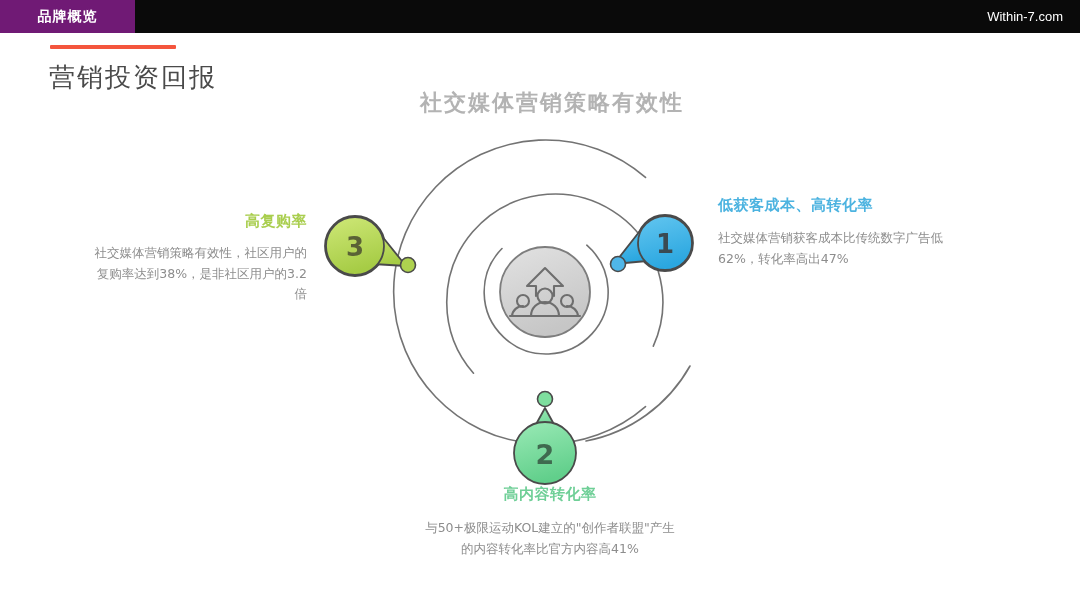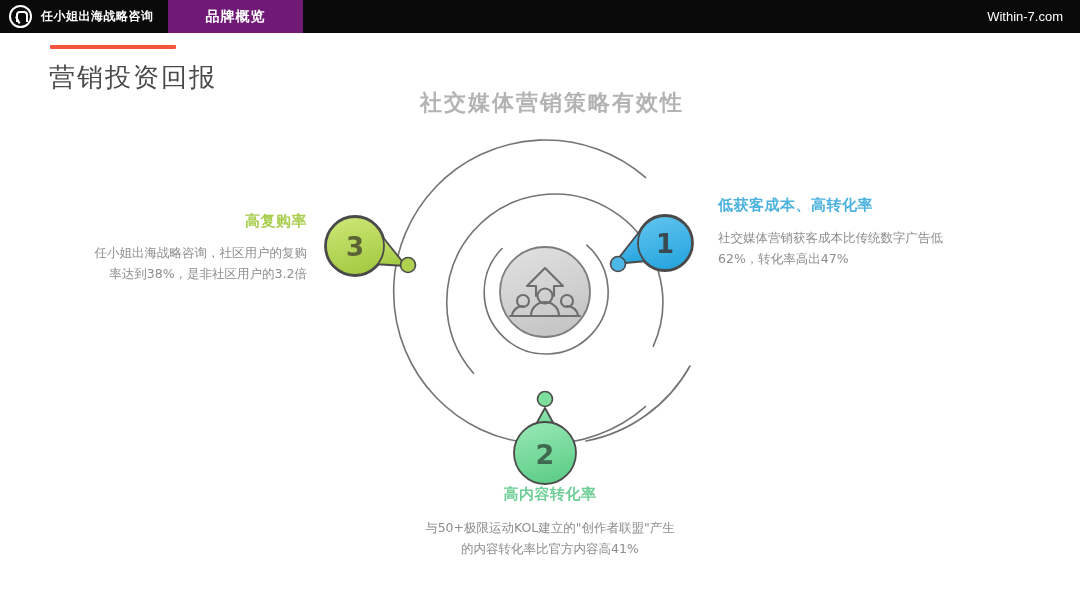--- a/index.html
+++ b/index.html
@@ -95,24 +95,20 @@
   .callout-left .callout-body { margin-top:12px; }
 
   .callout-bottom { left:420px; top:485px; width:260px; text-align:center; }
   .callout-bottom .callout-heading { color:#6fcf97; }
   .callout-bottom .callout-body { margin-top:14px; }
 </style>
 </head>
 <body>
 
 <div class="topbar">
-  <div class="brand-block">
-    <span class="logo-mark"></span>
-    <span class="brand-text">任小姐出海战略咨询</span>
-  </div>
   <div class="tab-active">品牌概览</div>
   <div class="topbar-spacer"></div>
   <div class="site-url">Within-7.com</div>
 </div>
 
 <div class="accent-bar"></div>
 <div class="page-title">营销投资回报</div>
 
 <div class="chart-title">社交媒体营销策略有效性</div>
 
@@ -181,19 +177,19 @@
   <circle cx="545" cy="399" r="7.5" fill="#7ede9e" stroke="#4a4a4a" stroke-width="1.6"></circle>
 </svg>
 
 <div class="callout callout-right">
   <div class="callout-heading">低获客成本、高转化率</div>
   <div class="callout-body">社交媒体营销获客成本比传统数字广告低62%，转化率高出47%</div>
 </div>
 
 <div class="callout callout-left">
   <div class="callout-heading">高复购率</div>
-  <div class="callout-body">任小姐出海战略咨询，社区用户的复购率达到38%，是非社区用户的3.2倍</div>
+  <div class="callout-body">社交媒体营销策略有效性，社区用户的复购率达到38%，是非社区用户的3.2倍</div>
 </div>
 
 <div class="callout callout-bottom">
   <div class="callout-heading">高内容转化率</div>
   <div class="callout-body">与50+极限运动KOL建立的"创作者联盟"产生的内容转化率比官方内容高41%</div>
 </div>
 
 </body></html>

